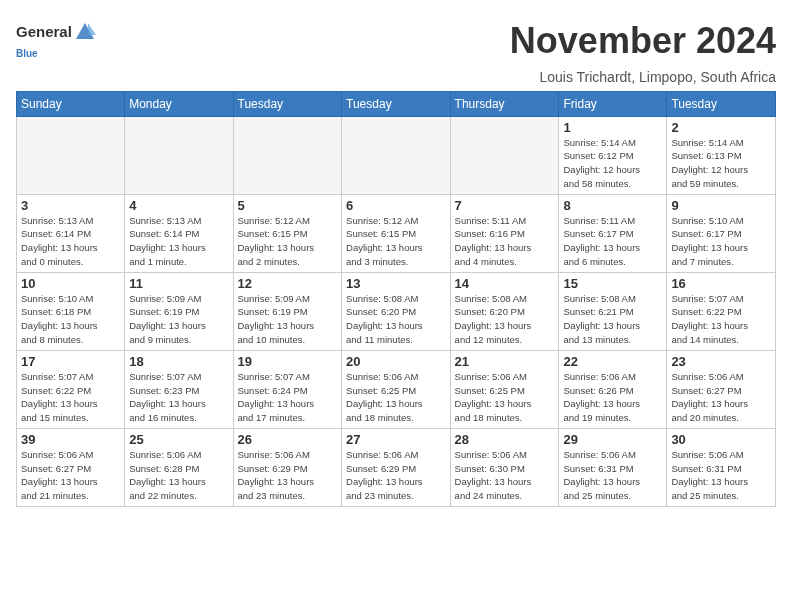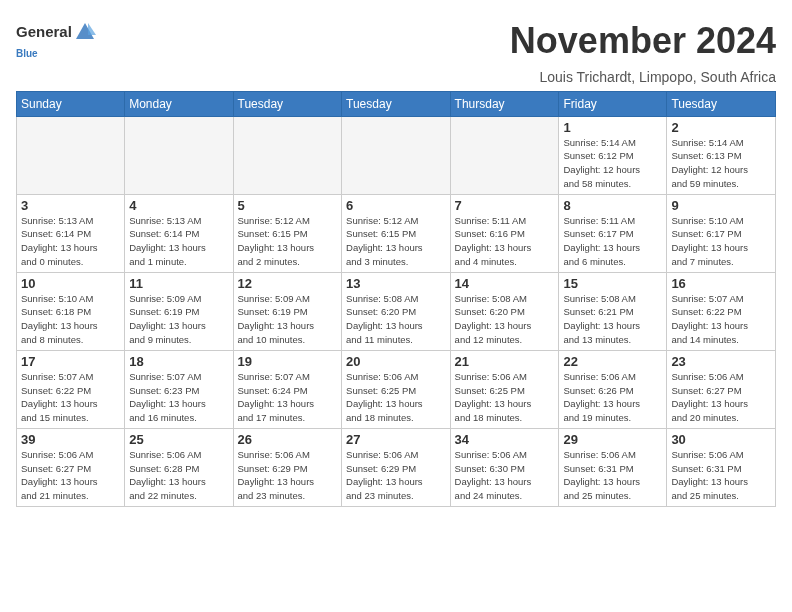--- a/index.html
+++ b/index.html
@@ -331,21 +331,21 @@
 and 23 minutes.</div>
           </td>
           <td>
             <span class="day-num">27</span>
             <div class="day-info" style="white-space: pre-line;">Sunrise: 5:06 AM
 Sunset: 6:29 PM
 Daylight: 13 hours
 and 23 minutes.</div>
           </td>
           <td>
-            <span class="day-num">34</span>
+            <span class="day-num">28</span>
             <div class="day-info" style="white-space: pre-line;">Sunrise: 5:06 AM
 Sunset: 6:30 PM
 Daylight: 13 hours
 and 24 minutes.</div>
           </td>
           <td>
             <span class="day-num">29</span>
             <div class="day-info" style="white-space: pre-line;">Sunrise: 5:06 AM
 Sunset: 6:31 PM
 Daylight: 13 hours

